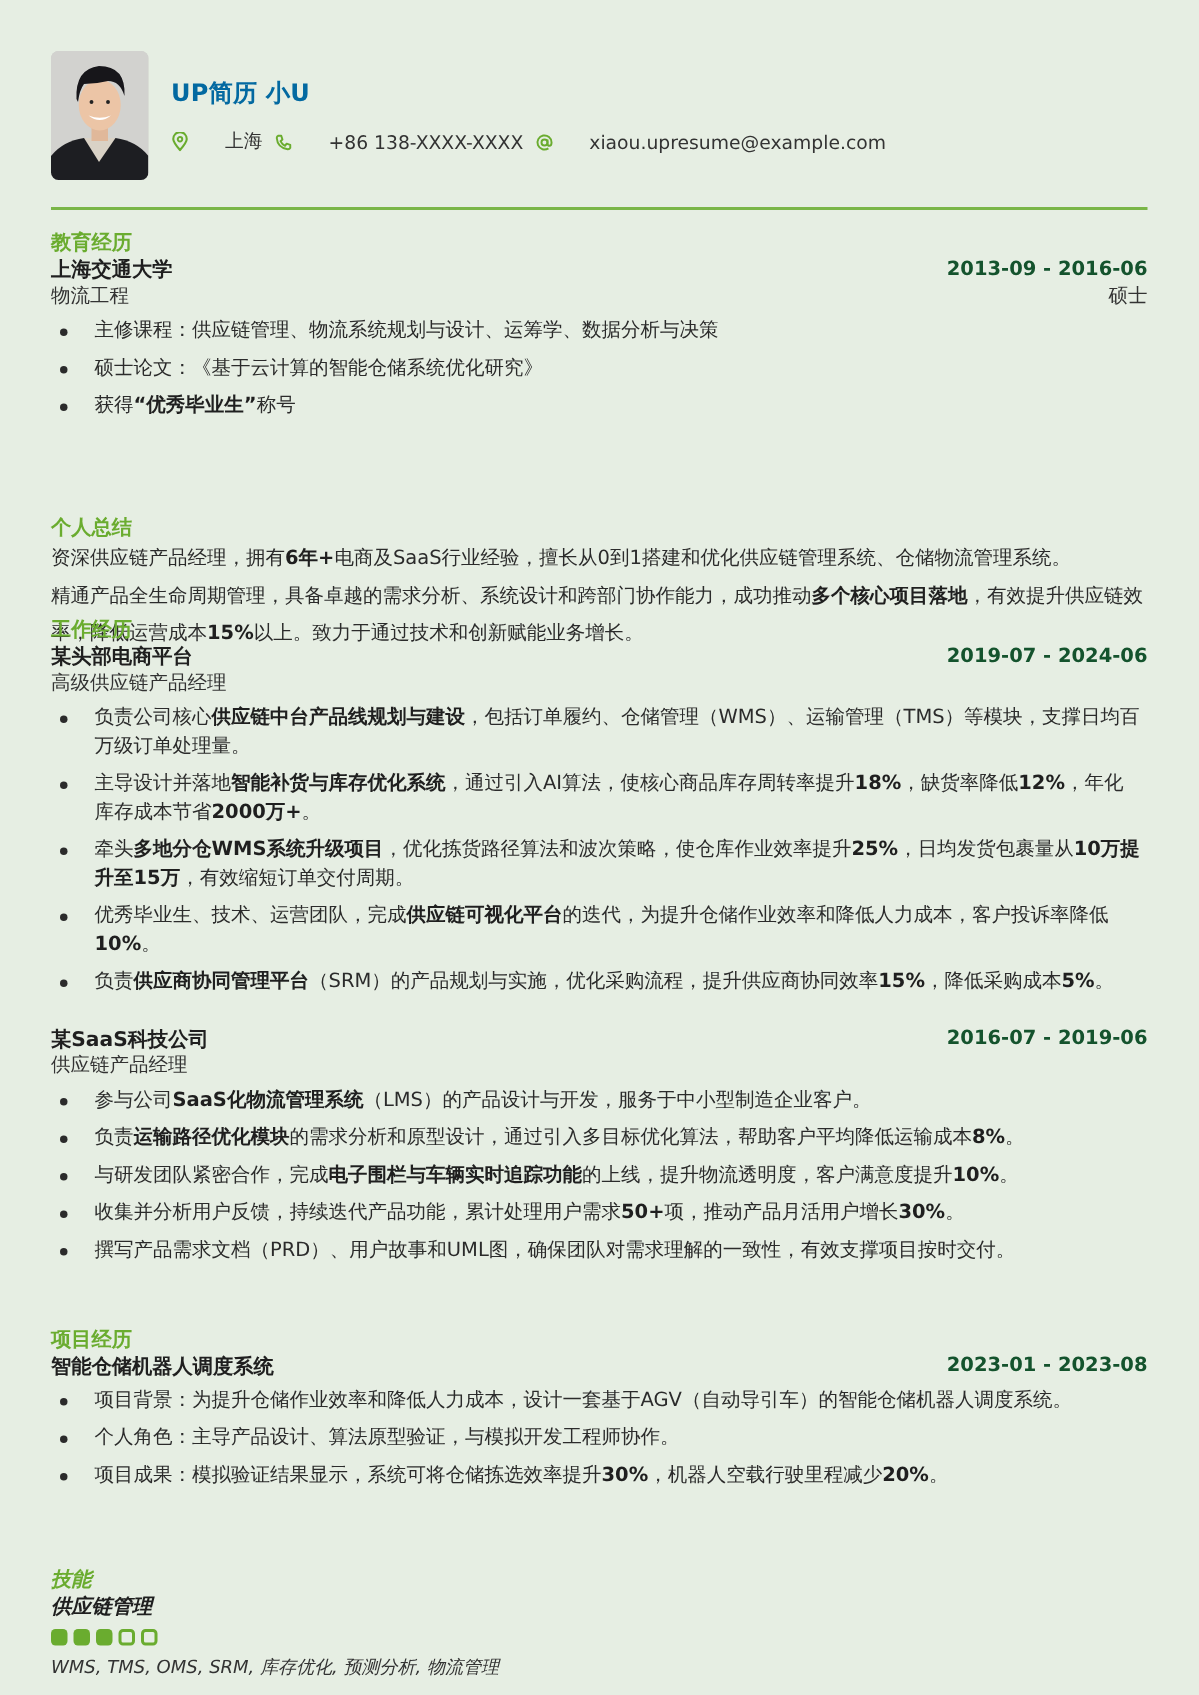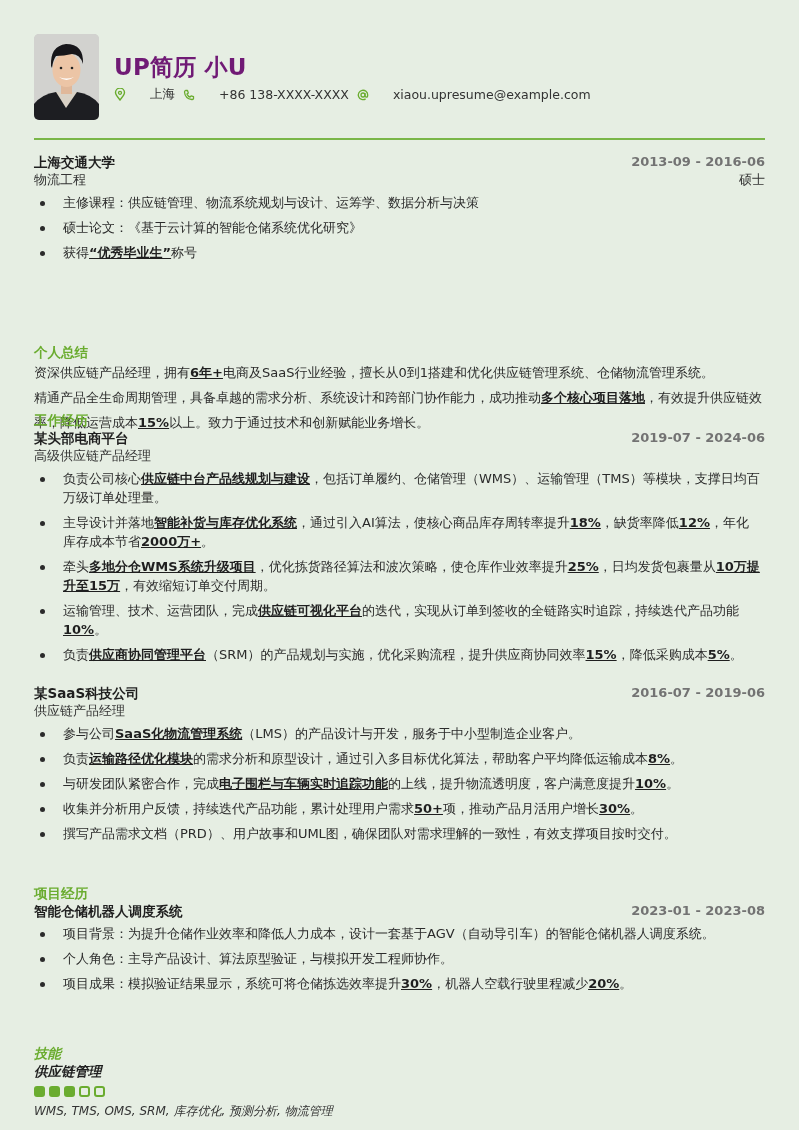--- a/index.html
+++ b/index.html
@@ -14,51 +14,51 @@
   }
   .page { position: absolute; left: 34px; top: 0; width: 731px; }
 
   
   .header { position: absolute; left: 0; top: 34px; height: 86px; width: 731px; }
   .photo {
     position: absolute; left: 0; top: 0; width: 65px; height: 86px;
     border-radius: 5px; overflow: hidden; background: #cfd0cc;
   }
   .name {
-    position: absolute; left: 80px; top: 18px; font-size: 23px; font-weight: bold; color: #701a75;
+    position: absolute; left: 80px; top: 18px; font-size: 16px; font-weight: bold; color: #0369a1;
     letter-spacing: 0.2px;
   }
   .contacts {
     position: absolute; left: 80px; top: 52px; display: flex; align-items: center;
     font-size: 12.5px; color: #333;
   }
   .contact-item { display: flex; align-items: center; margin-right: 8px; gap: 18px; }
   .contact-item svg { margin-right: 6px; }
   .divider {
     position: absolute; left: 0; top: 138px; width: 731px; height: 1.5px; background: #7ab648;
   }
 
   
   .section-title {
     color: #6aac2f; font-size: 13.5px; font-weight: bold; line-height: 18px;
   }
   .row { display: flex; justify-content: space-between; align-items: flex-end; }
   .org { font-weight: bold; font-size: 13.5px; color: #1f1f1f; line-height: 18px; }
-  .date { font-weight: bold; font-size: 13px; color: #737373; line-height: 18px; }
+  .date { font-weight: bold; font-size: 13px; color: #14532d; line-height: 18px; }
   .sub { font-size: 13px; color: #333; line-height: 18px; }
   ul.bullets { list-style: none; margin-top: 4px; }
   ul.bullets li {
     position: relative; padding-left: 29px; font-size: 13px; line-height: 19px; color: #2b2b2b;
     margin-bottom: 6px; padding-right: 4px;
   }
   ul.bullets li::before {
     content: ""; position: absolute; left: 6px; top: 8px; width: 5px; height: 5px;
     background: #2b2b2b; border-radius: 50%;
   }
-  .b { font-weight: bold; color: #1f1f1f; text-decoration: underline; }
+  .b { font-weight: bold; color: #1f1f1f; }
   .para { font-size: 13px; line-height: 25px; color: #2b2b2b; }
 
   .sec { position: absolute; left: 0; width: 731px; }
   .dots { display: flex; gap: 4px; margin-top: 6px; }
   .dot { width: 11px; height: 11px; border-radius: 3px; }
   .dot.on { background: #6aac2f; }
   .dot.off { border: 2px solid #6aac2f; background: transparent; }
   .skills-text { font-size: 12px; color: #333; margin-top: 6px; line-height: 16px; }
 </style>
 </head>
@@ -100,20 +100,21 @@
           <circle cx="6" cy="6" r="2" fill="none" stroke="#6aac2f" stroke-width="1.3"></circle>
           <path d="M8 4 L8 6.8 Q8 8.2 9.3 8.2 Q10.7 8.2 10.7 6 A4.7 4.7 0 1 0 8.6 9.9" fill="none" stroke="#6aac2f" stroke-width="1.3"></path>
         </svg>
         <span>xiaou.upresume@example.com</span>
       </span>
     </div>
   </div>
   <div class="divider"></div>
 
   <div class="sec" style="top:153px;">
+    <div class="section-title">教育经历</div>
     <div class="row">
       <span class="org">上海交通大学</span>
       <span class="date">2013-09 - 2016-06</span>
     </div>
     <div class="row">
       <span class="sub">物流工程</span>
       <span class="sub">硕士</span>
     </div>
     <ul class="bullets">
       <li><span>主修课程：供应链管理、物流系统规划与设计、运筹学、数据分析与决策</span></li>
@@ -134,21 +135,21 @@
     <div>
       <div class="row">
         <span class="org">某头部电商平台</span>
         <span class="date">2019-07 - 2024-06</span>
       </div>
       <div class="sub">高级供应链产品经理</div>
       <ul class="bullets">
         <li><span>负责公司核心</span><span class="b">供应链中台产品线规划与建设</span><span>，包括订单履约、仓储管理（WMS）、运输管理（TMS）等模块，支撑日均百万级订单处理量。</span></li>
         <li><span>主导设计并落地</span><span class="b">智能补货与库存优化系统</span><span>，通过引入AI算法，使核心商品库存周转率提升</span><span class="b">18%</span><span>，缺货率降低</span><span class="b">12%</span><span>，年化库存成本节省</span><span class="b">2000万+</span><span>。</span></li>
         <li><span>牵头</span><span class="b">多地分仓WMS系统升级项目</span><span>，优化拣货路径算法和波次策略，使仓库作业效率提升</span><span class="b">25%</span><span>，日均发货包裹量从</span><span class="b">10万提升至15万</span><span>，有效缩短订单交付周期。</span></li>
-        <li><span>运输管理、技术、运营团队，完成</span><span class="b">供应链可视化平台</span><span>的迭代，实现从订单到签收的全链路实时追踪，持续迭代产品功能</span><span class="b">10%</span><span>。</span></li>
+        <li><span>优秀毕业生、技术、运营团队，完成</span><span class="b">供应链可视化平台</span><span>的迭代，为提升仓储作业效率和降低人力成本，客户投诉率降低</span><span class="b">10%</span><span>。</span></li>
         <li><span>负责</span><span class="b">供应商协同管理平台</span><span>（SRM）的产品规划与实施，优化采购流程，提升供应商协同效率</span><span class="b">15%</span><span>，降低采购成本</span><span class="b">5%</span><span>。</span></li>
       </ul>
     </div>
 
     <div style="margin-top:20px;">
       <div class="row">
         <span class="org">某SaaS科技公司</span>
         <span class="date">2016-07 - 2019-06</span>
       </div>
       <div class="sub">供应链产品经理</div>

